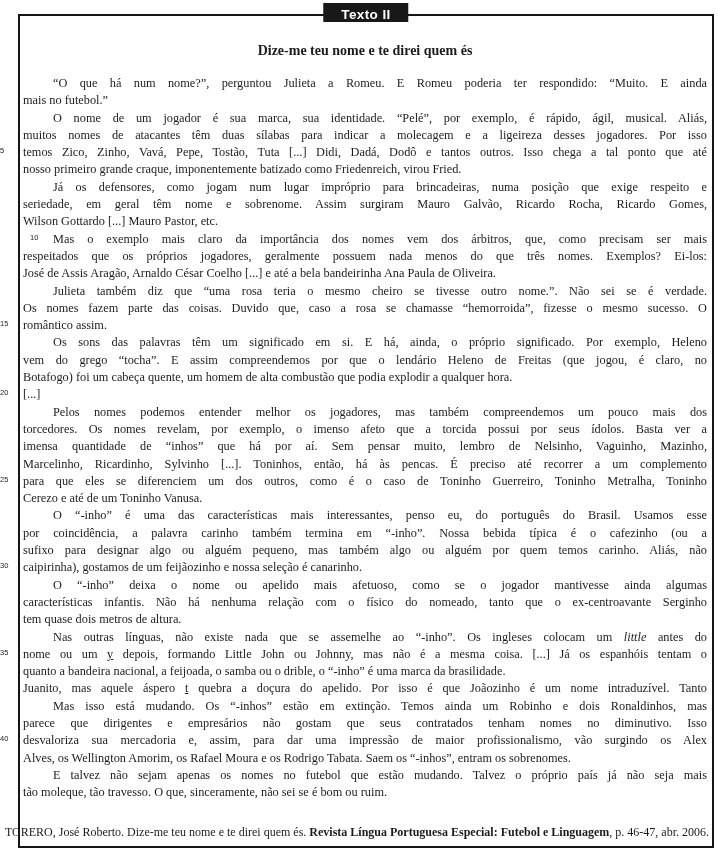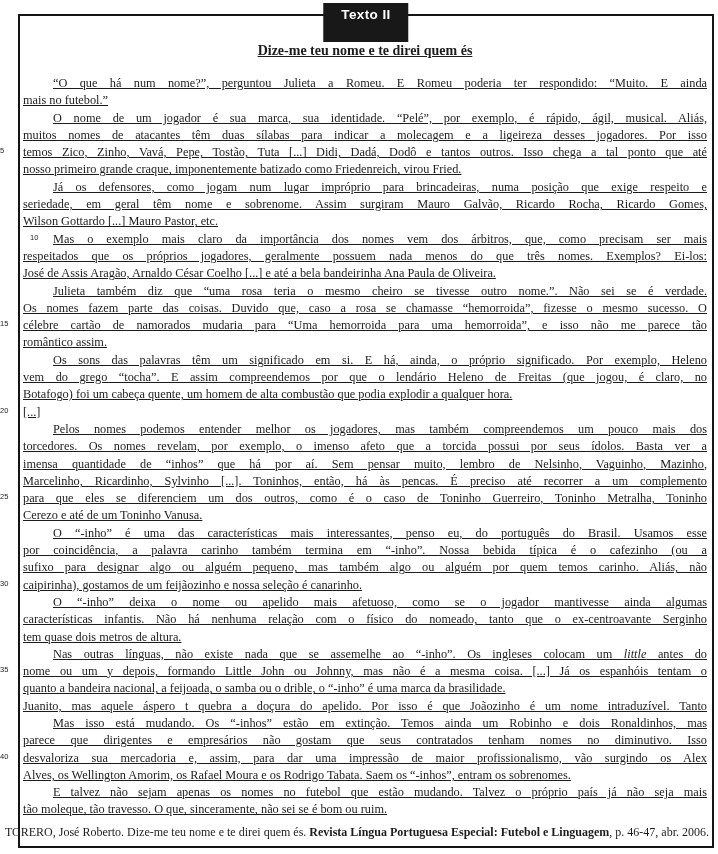--- a/index.html
+++ b/index.html
@@ -8,23 +8,23 @@
     font-family:"Liberation Serif", serif; color:#1c1c1c; background:#ffffff;
   }
   .box {
     position:absolute; left:18px; top:14px; width:696px; height:834px;
     border:2px solid #151515; box-sizing:border-box; background:#ffffff;
   }
   .tab {
     position:absolute; top:-13px; left:50%; transform:translateX(-50%);
     background:#181818; color:#ffffff;
     font-family:"Liberation Sans", sans-serif; font-weight:bold; font-size:13.5px;
-    line-height:1; padding:5px 18px 20px 18px; letter-spacing:0.4px; white-space:nowrap;
+    line-height:1; padding:5px 18px 0 18px; letter-spacing:0.4px; white-space:nowrap;
   }
-  .content { padding:26px 5px 0 3px;text-decoration:underline; }
+  .content { padding:26px 5px 0 3px; }
   .title {
     text-align:center; font-weight:bold; font-size:14px; line-height:18px;
     margin:0 0 15px 0;
   }
   .line {
     position:relative; font-size:12.3px; line-height:17.3px;
     text-align:justify; text-align-last:justify; hyphens:none;
   }
   .line.pend  { text-align-last:left; }
   .line.pstart{ text-indent:30px; }
@@ -57,21 +57,21 @@
           <div class="line"><span class="lnum">5</span><span>temos Zico, Zinho, Vavá, Pepe, Tostão, Tuta [...] Didi, Dadá, Dodô e tantos outros. Isso chega a tal ponto que até</span></div>
           <div class="line pend"><span>nosso primeiro grande craque, imponentemente batizado como Friedenreich, virou Fried.</span></div>
           <div class="line pstart"><span>Já os defensores, como jogam num lugar impróprio para brincadeiras, numa posição que exige respeito e</span></div>
           <div class="line"><span>seriedade, em geral têm nome e sobrenome. Assim surgiram Mauro Galvão, Ricardo Rocha, Ricardo Gomes,</span></div>
           <div class="line pend"><span>Wilson Gottardo [...] Mauro Pastor, etc.</span></div>
           <div class="line pstart"><span class="lnum">10</span><span>Mas o exemplo mais claro da importância dos nomes vem dos árbitros, que, como precisam ser mais</span></div>
           <div class="line"><span>respeitados que os próprios jogadores, geralmente possuem nada menos do que três nomes. Exemplos? Ei-los:</span></div>
           <div class="line pend"><span>José de Assis Aragão, Arnaldo César Coelho [...] e até a bela bandeirinha Ana Paula de Oliveira.</span></div>
           <div class="line pstart"><span>Julieta também diz que “uma rosa teria o mesmo cheiro se tivesse outro nome.”. Não sei se é verdade.</span></div>
           <div class="line"><span>Os nomes fazem parte das coisas. Duvido que, caso a rosa se chamasse “hemorroida”, fizesse o mesmo sucesso. O</span></div>
-          <div class="line"><span class="lnum">15</span><span>célebre cartão de namorados mudaria para “Uma hemorroida para uma hemorroida”, e isso não me parece tão</span></div>
+          <div class="line"><span class="lnum">15</span></div>
           <div class="line pend"><span>romântico assim.</span></div>
           <div class="line pstart"><span>Os sons das palavras têm um significado em si. E há, ainda, o próprio significado. Por exemplo, Heleno</span></div>
           <div class="line"><span>vem do grego “tocha”. E assim compreendemos por que o lendário Heleno de Freitas (que jogou, é claro, no</span></div>
           <div class="line pend"><span>Botafogo) foi um cabeça quente, um homem de alta combustão que podia explodir a qualquer hora.</span></div>
           <div class="line pend"><span class="lnum">20</span><span>[...]</span></div>
           <div class="line pstart"><span>Pelos nomes podemos entender melhor os jogadores, mas também compreendemos um pouco mais dos</span></div>
           <div class="line"><span>torcedores. Os nomes revelam, por exemplo, o imenso afeto que a torcida possui por seus ídolos. Basta ver a</span></div>
           <div class="line"><span>imensa quantidade de “inhos” que há por aí. Sem pensar muito, lembro de Nelsinho, Vaguinho, Mazinho,</span></div>
           <div class="line"><span>Marcelinho, Ricardinho, Sylvinho [...]. Toninhos, então, há às pencas. É preciso até recorrer a um complemento</span></div>
           <div class="line"><span class="lnum">25</span><span>para que eles se diferenciem um dos outros, como é o caso de Toninho Guerreiro, Toninho Metralha, Toninho</span></div>

